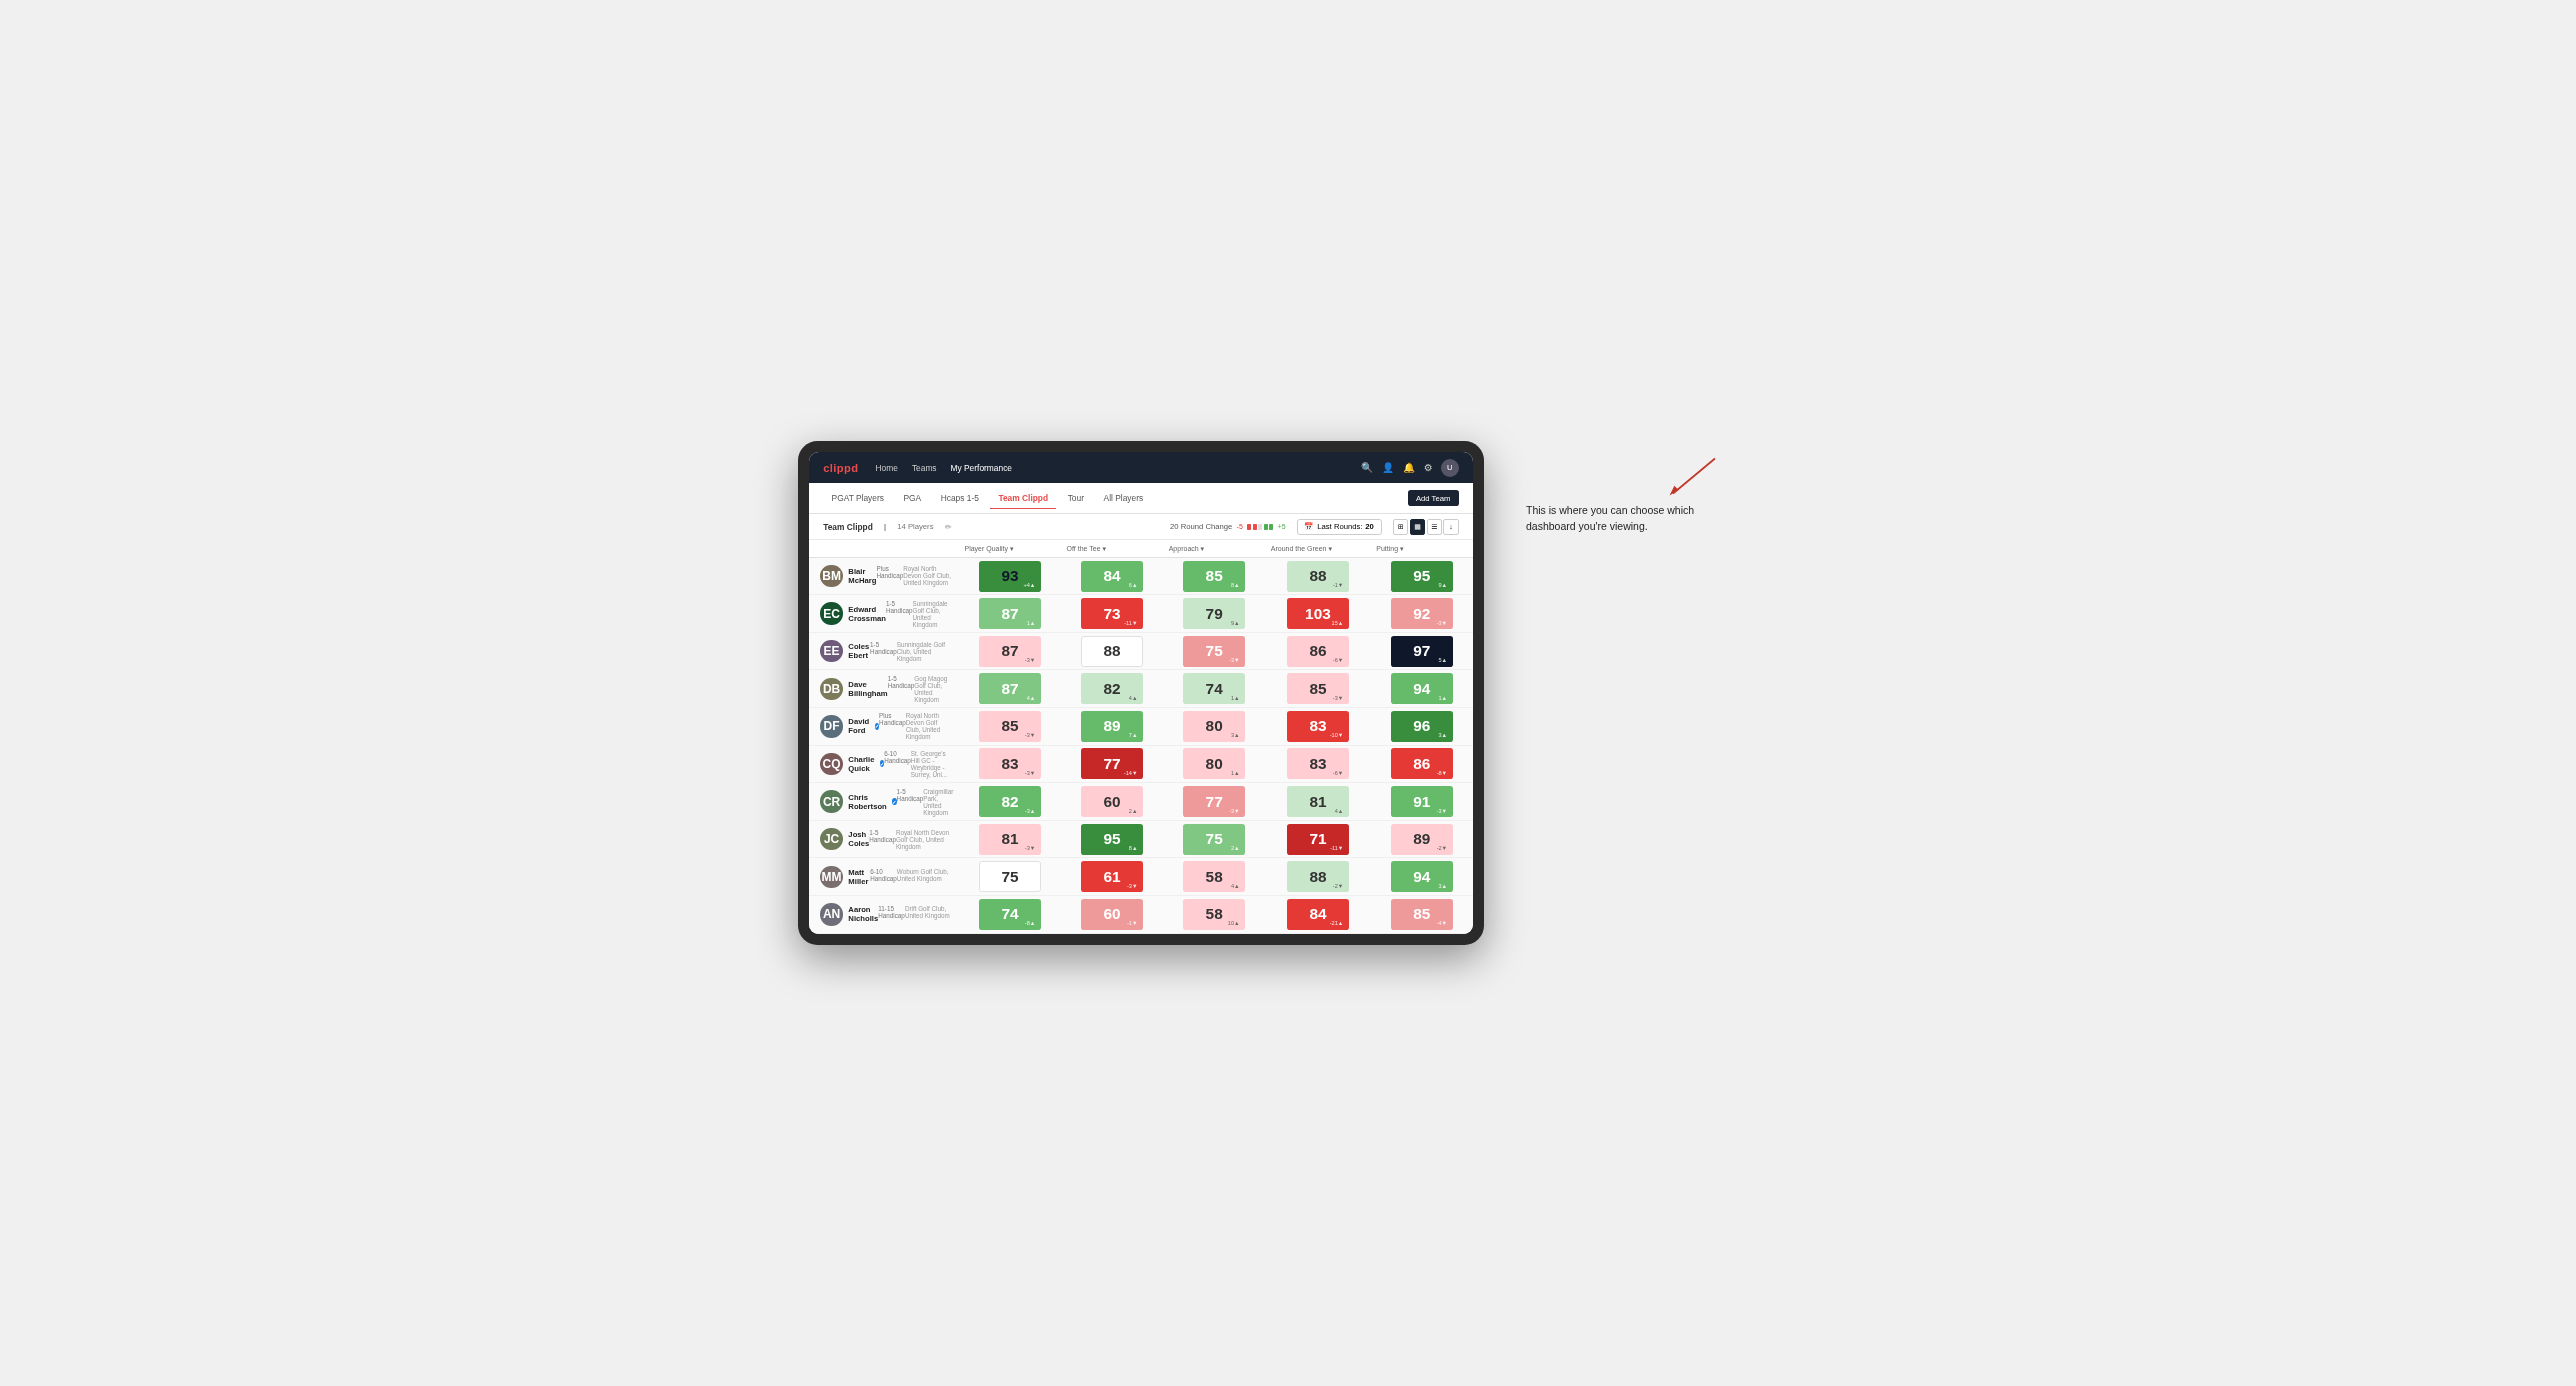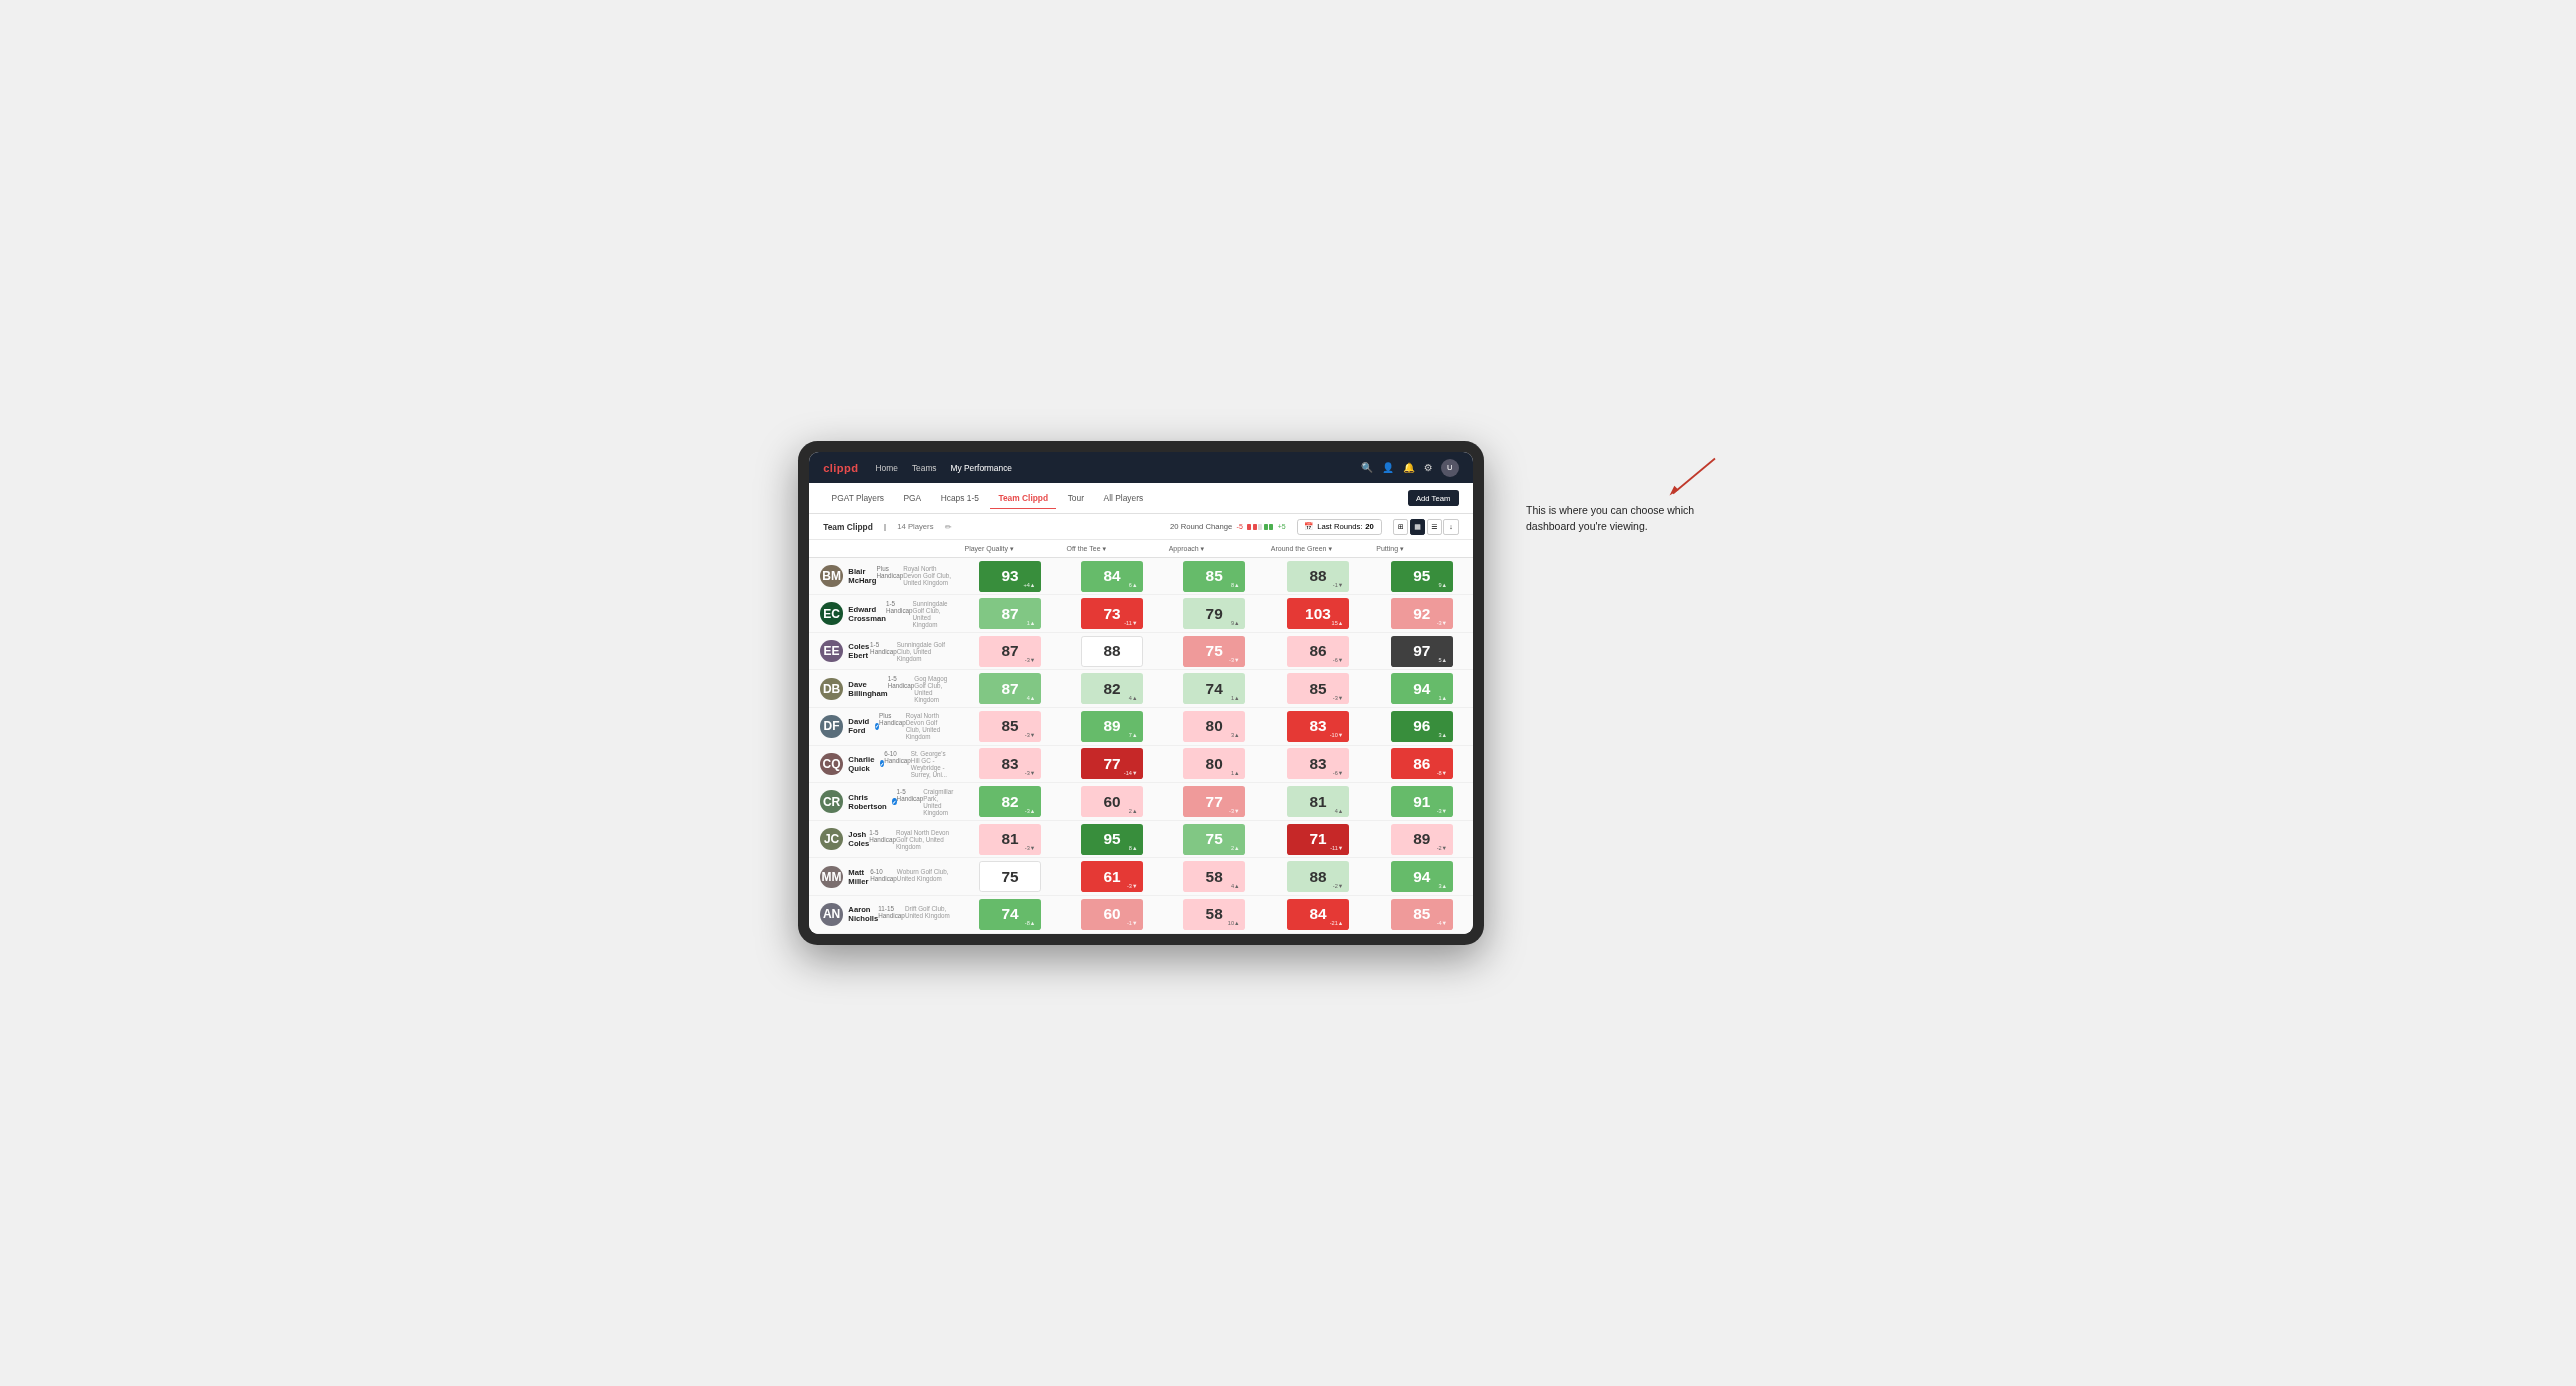--- a/index.html
+++ b/index.html
@@ -456,21 +456,21 @@
       <div class="player-avatar" style="background:#7b6e5a">BM</div>
       <div class="player-info">
         <span class="player-name">Blair McHarg </span>
         <span class="player-handicap">Plus Handicap</span>
         <span class="player-club">Royal North Devon Golf Club, United Kingdom</span>
       </div>
     </div>
   </td>
                 <td class="score-cell">
       <div class="score-box" style="background:#388e3c;">
-        <span class="score-number" style="color:#ffffff">93</span>
+        <span class="score-number" style="color:#0f172a">93</span>
         <span class="score-change" style="color:rgba(255,255,255,0.85)">+4▲</span>
       </div>
     </td>
                 <td class="score-cell">
       <div class="score-box" style="background:#66bb6a;">
         <span class="score-number" style="color:#fff">84</span>
         <span class="score-change" style="color:rgba(255,255,255,0.85)">6▲</span>
       </div>
     </td>
                 <td class="score-cell">
@@ -563,21 +563,21 @@
         <span class="score-change" style="color:rgba(255,255,255,0.85)">-3▼</span>
       </div>
     </td>
                 <td class="score-cell">
       <div class="score-box" style="background:#ffcdd2;">
         <span class="score-number" style="color:#333">86</span>
         <span class="score-change" style="color:#666">-6▼</span>
       </div>
     </td>
                 <td class="score-cell">
-      <div class="score-box" style="background:#404040;">
+      <div class="score-box" style="background:#0f172a;">
         <span class="score-number" style="color:#fff">97</span>
         <span class="score-change" style="color:rgba(255,255,255,0.85)">5▲</span>
       </div>
     </td>
               </tr>
               <tr class="table-row">
                 <td>
     <div class="player-cell">
       <div class="player-avatar" style="background:#7b7a5a">DB</div>
       <div class="player-info">

